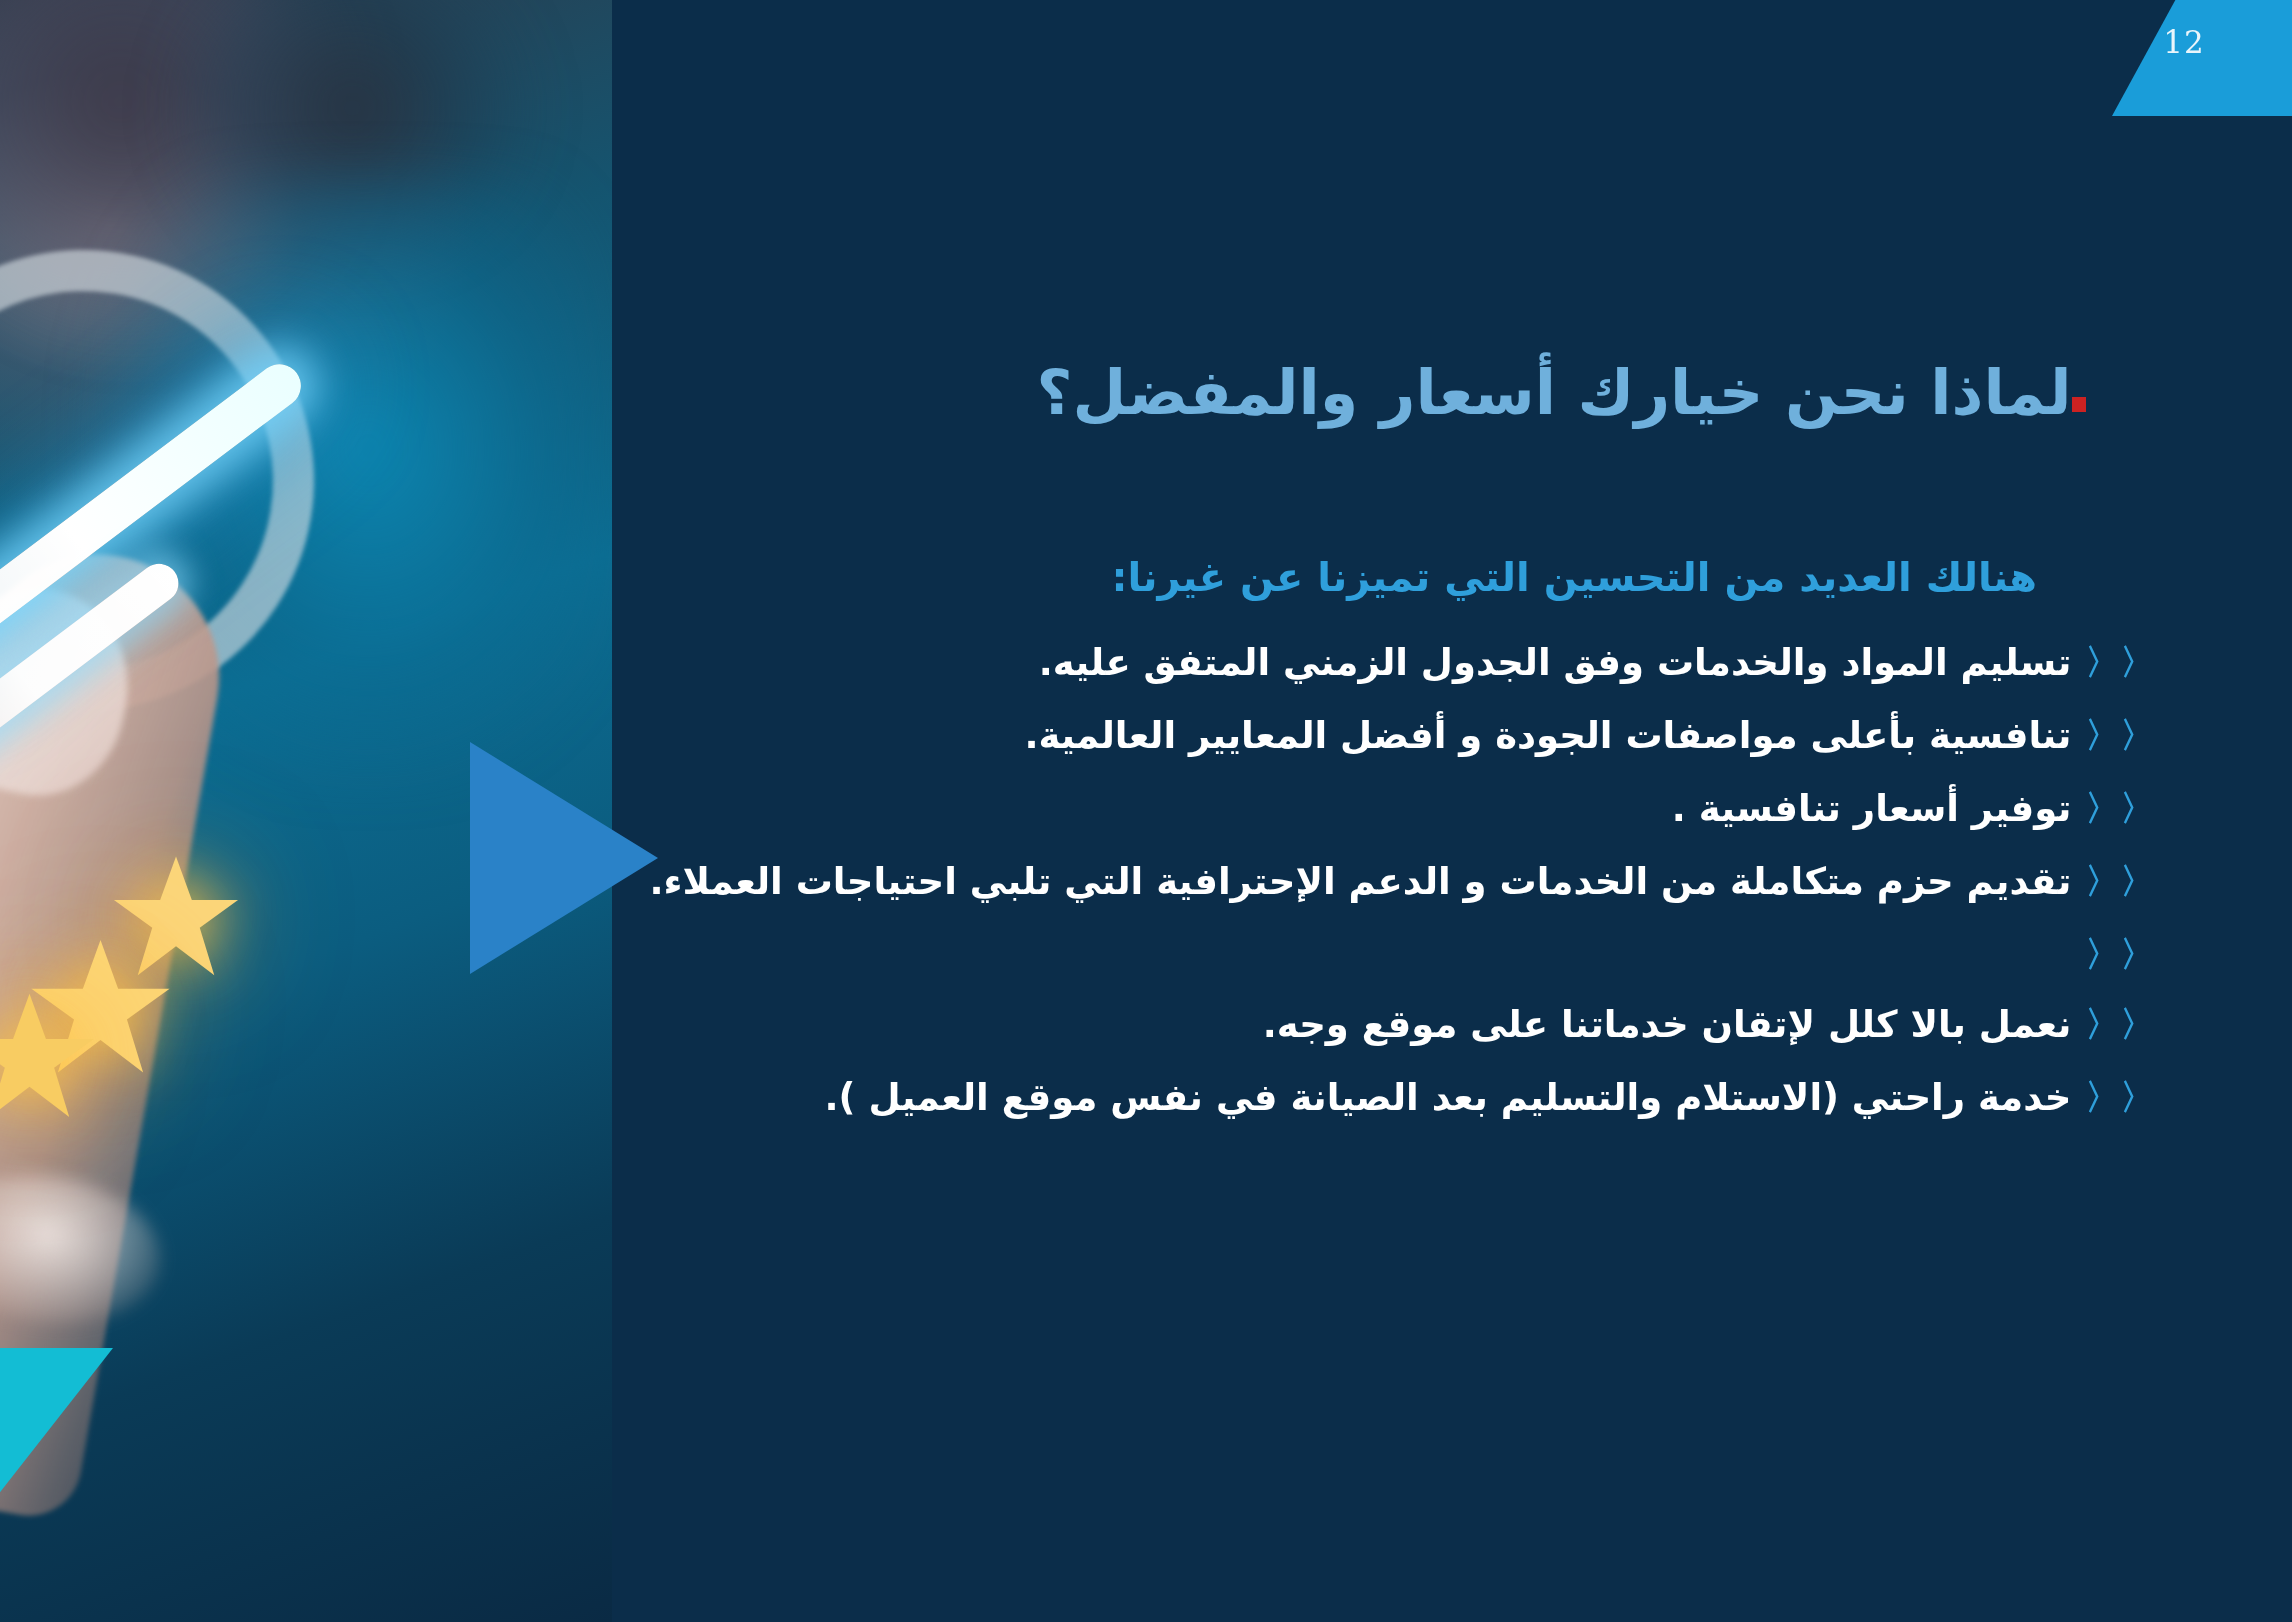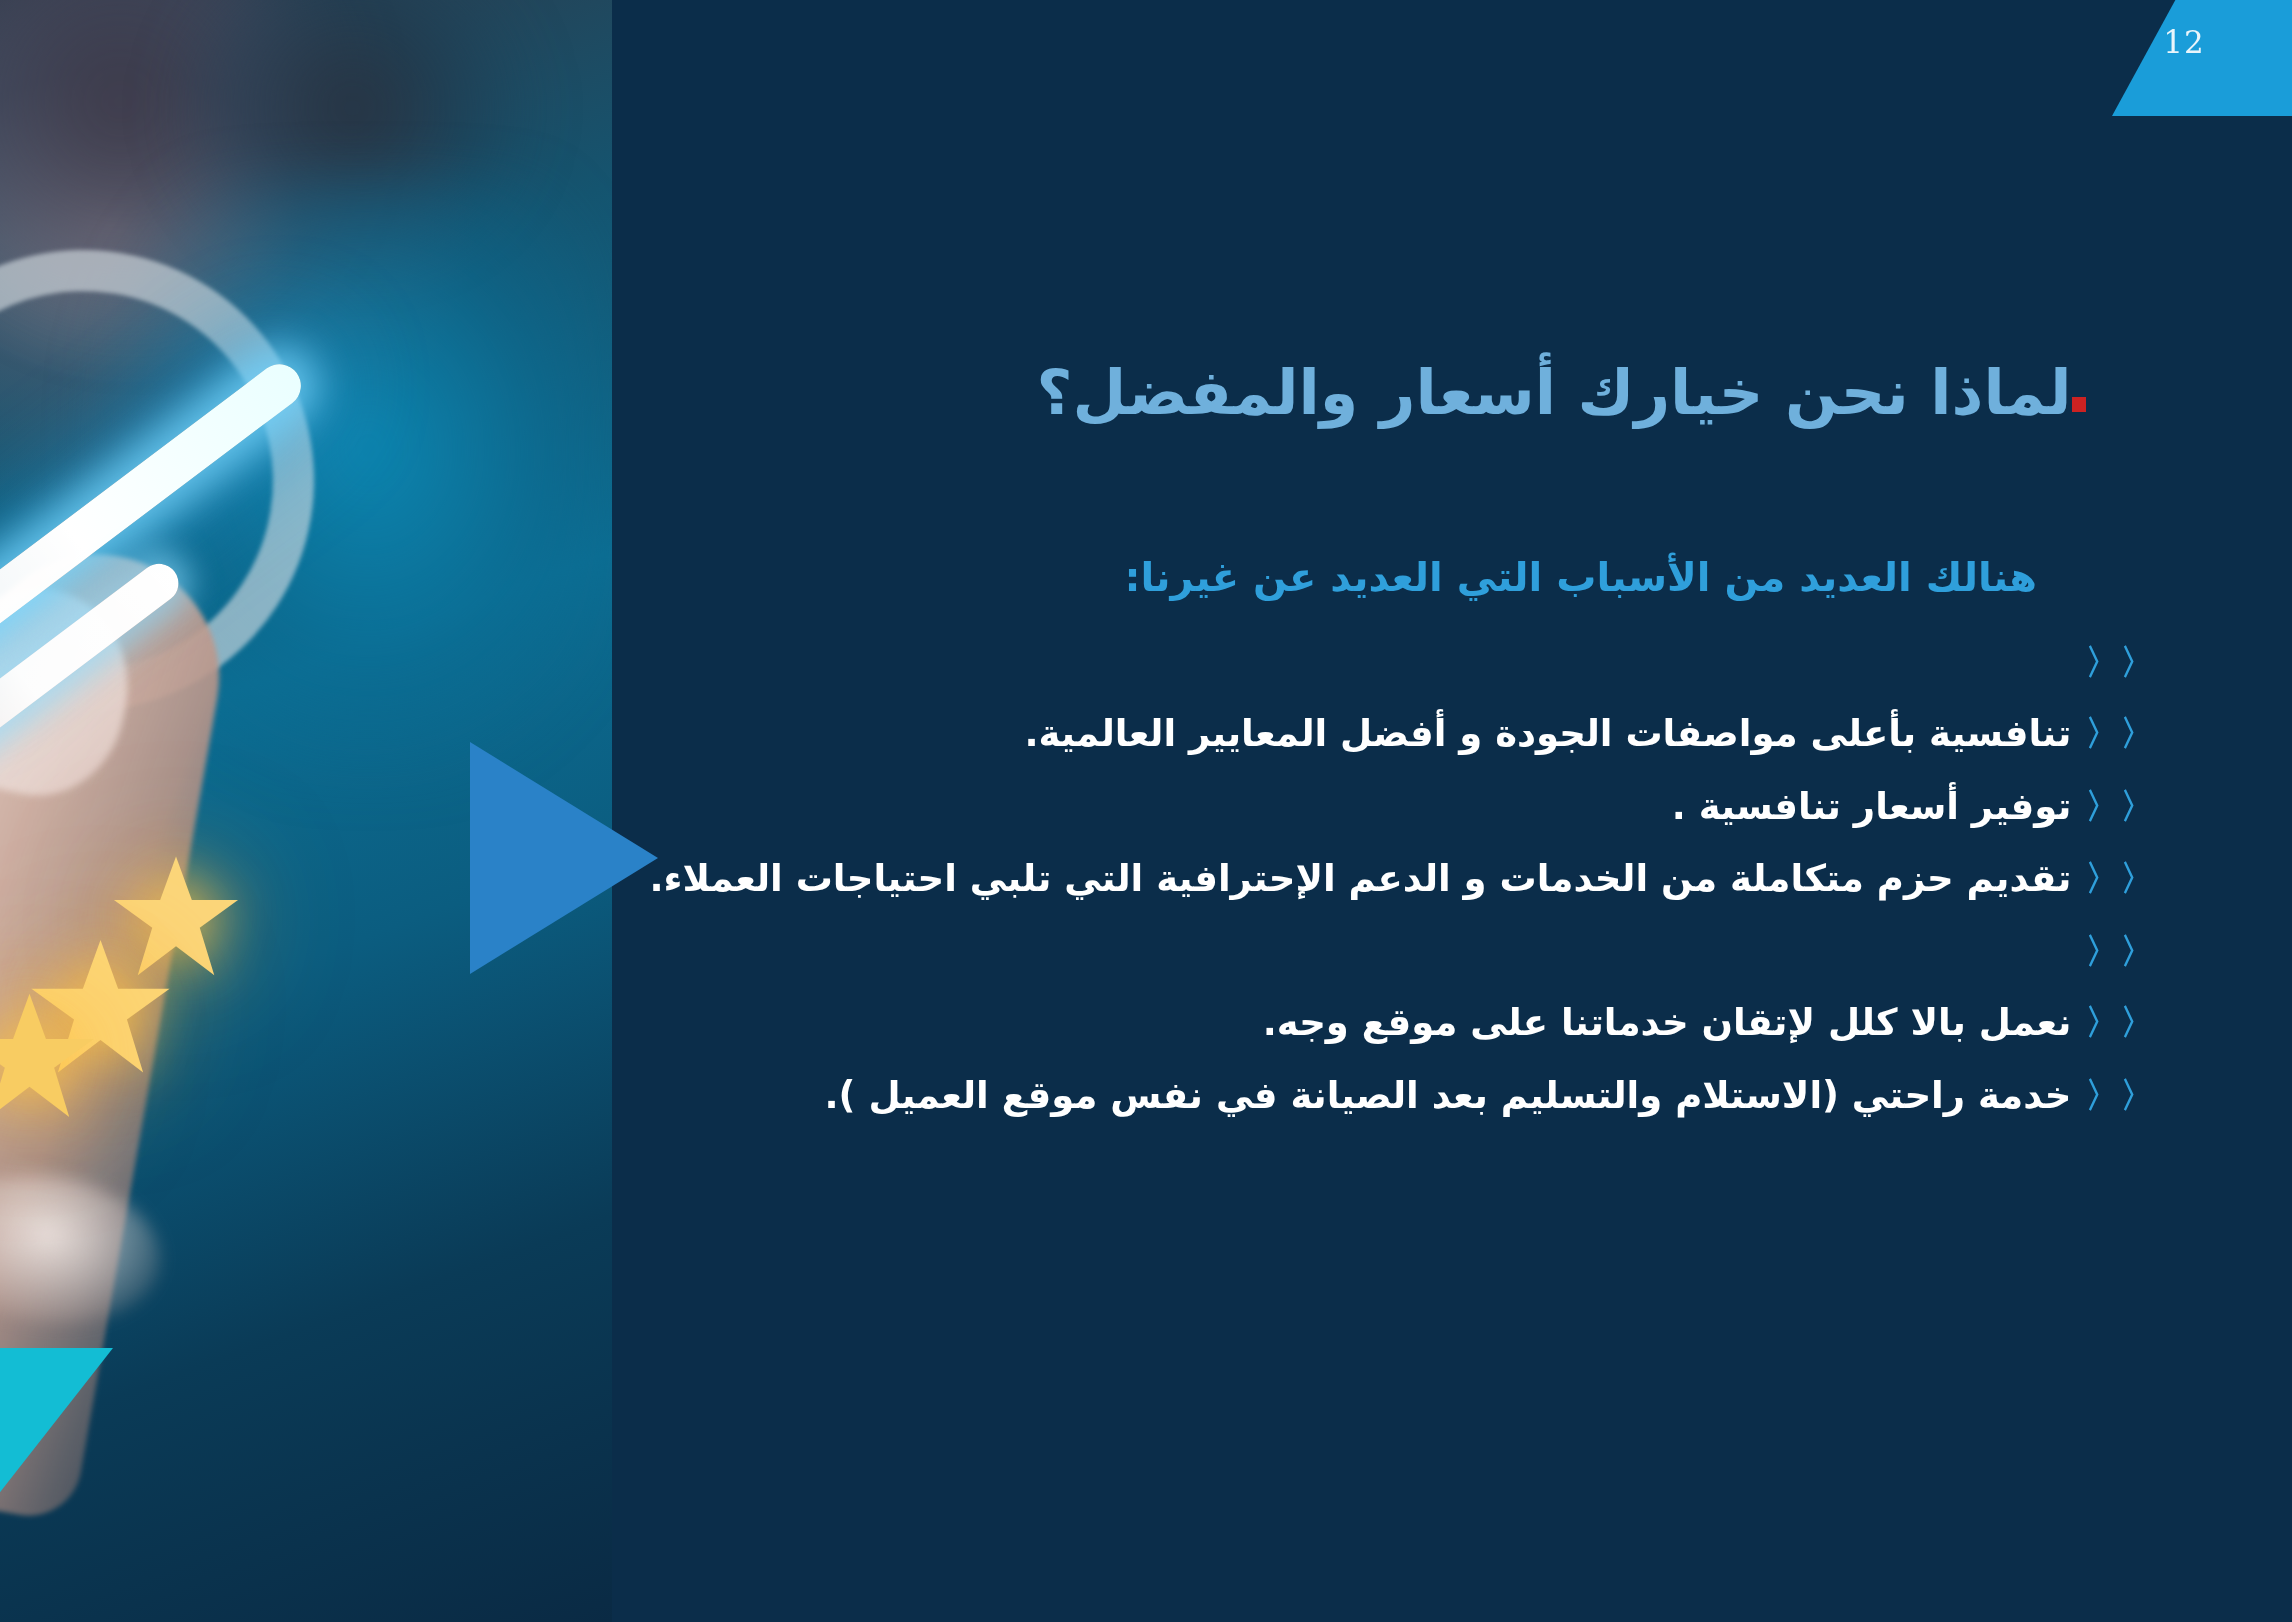--- a/index.html
+++ b/index.html
@@ -256,26 +256,27 @@
   <div class="tri-blue"></div>
 
   <div class="page-badge">
     <span>12</span>
   </div>
 
   <div class="content">
 
     <h1 class="title"><span class="dot"></span><span>لماذا نحن خيارك أسعار والمفضل؟</span></h1>
 
-    <div class="subtitle">هنالك العديد من الأسباب التي العديد عن غيرنا:</div>
+    <div class="subtitle">هنالك العديد من التحسين التي تميزنا عن غيرنا:</div>
 
     <div class="bullets">
 
       <div class="bullet">
         <span class="marker">〈〈</span>
+        <span class="btext">تسليم المواد والخدمات وفق الجدول الزمني المتفق عليه.</span>
       </div>
 
       <div class="bullet">
         <span class="marker">〈〈</span>
         <span class="btext">تنافسية بأعلى مواصفات الجودة و أفضل المعايير العالمية.</span>
       </div>
 
       <div class="bullet">
         <span class="marker">〈〈</span>
         <span class="btext">توفير أسعار تنافسية .</span>

